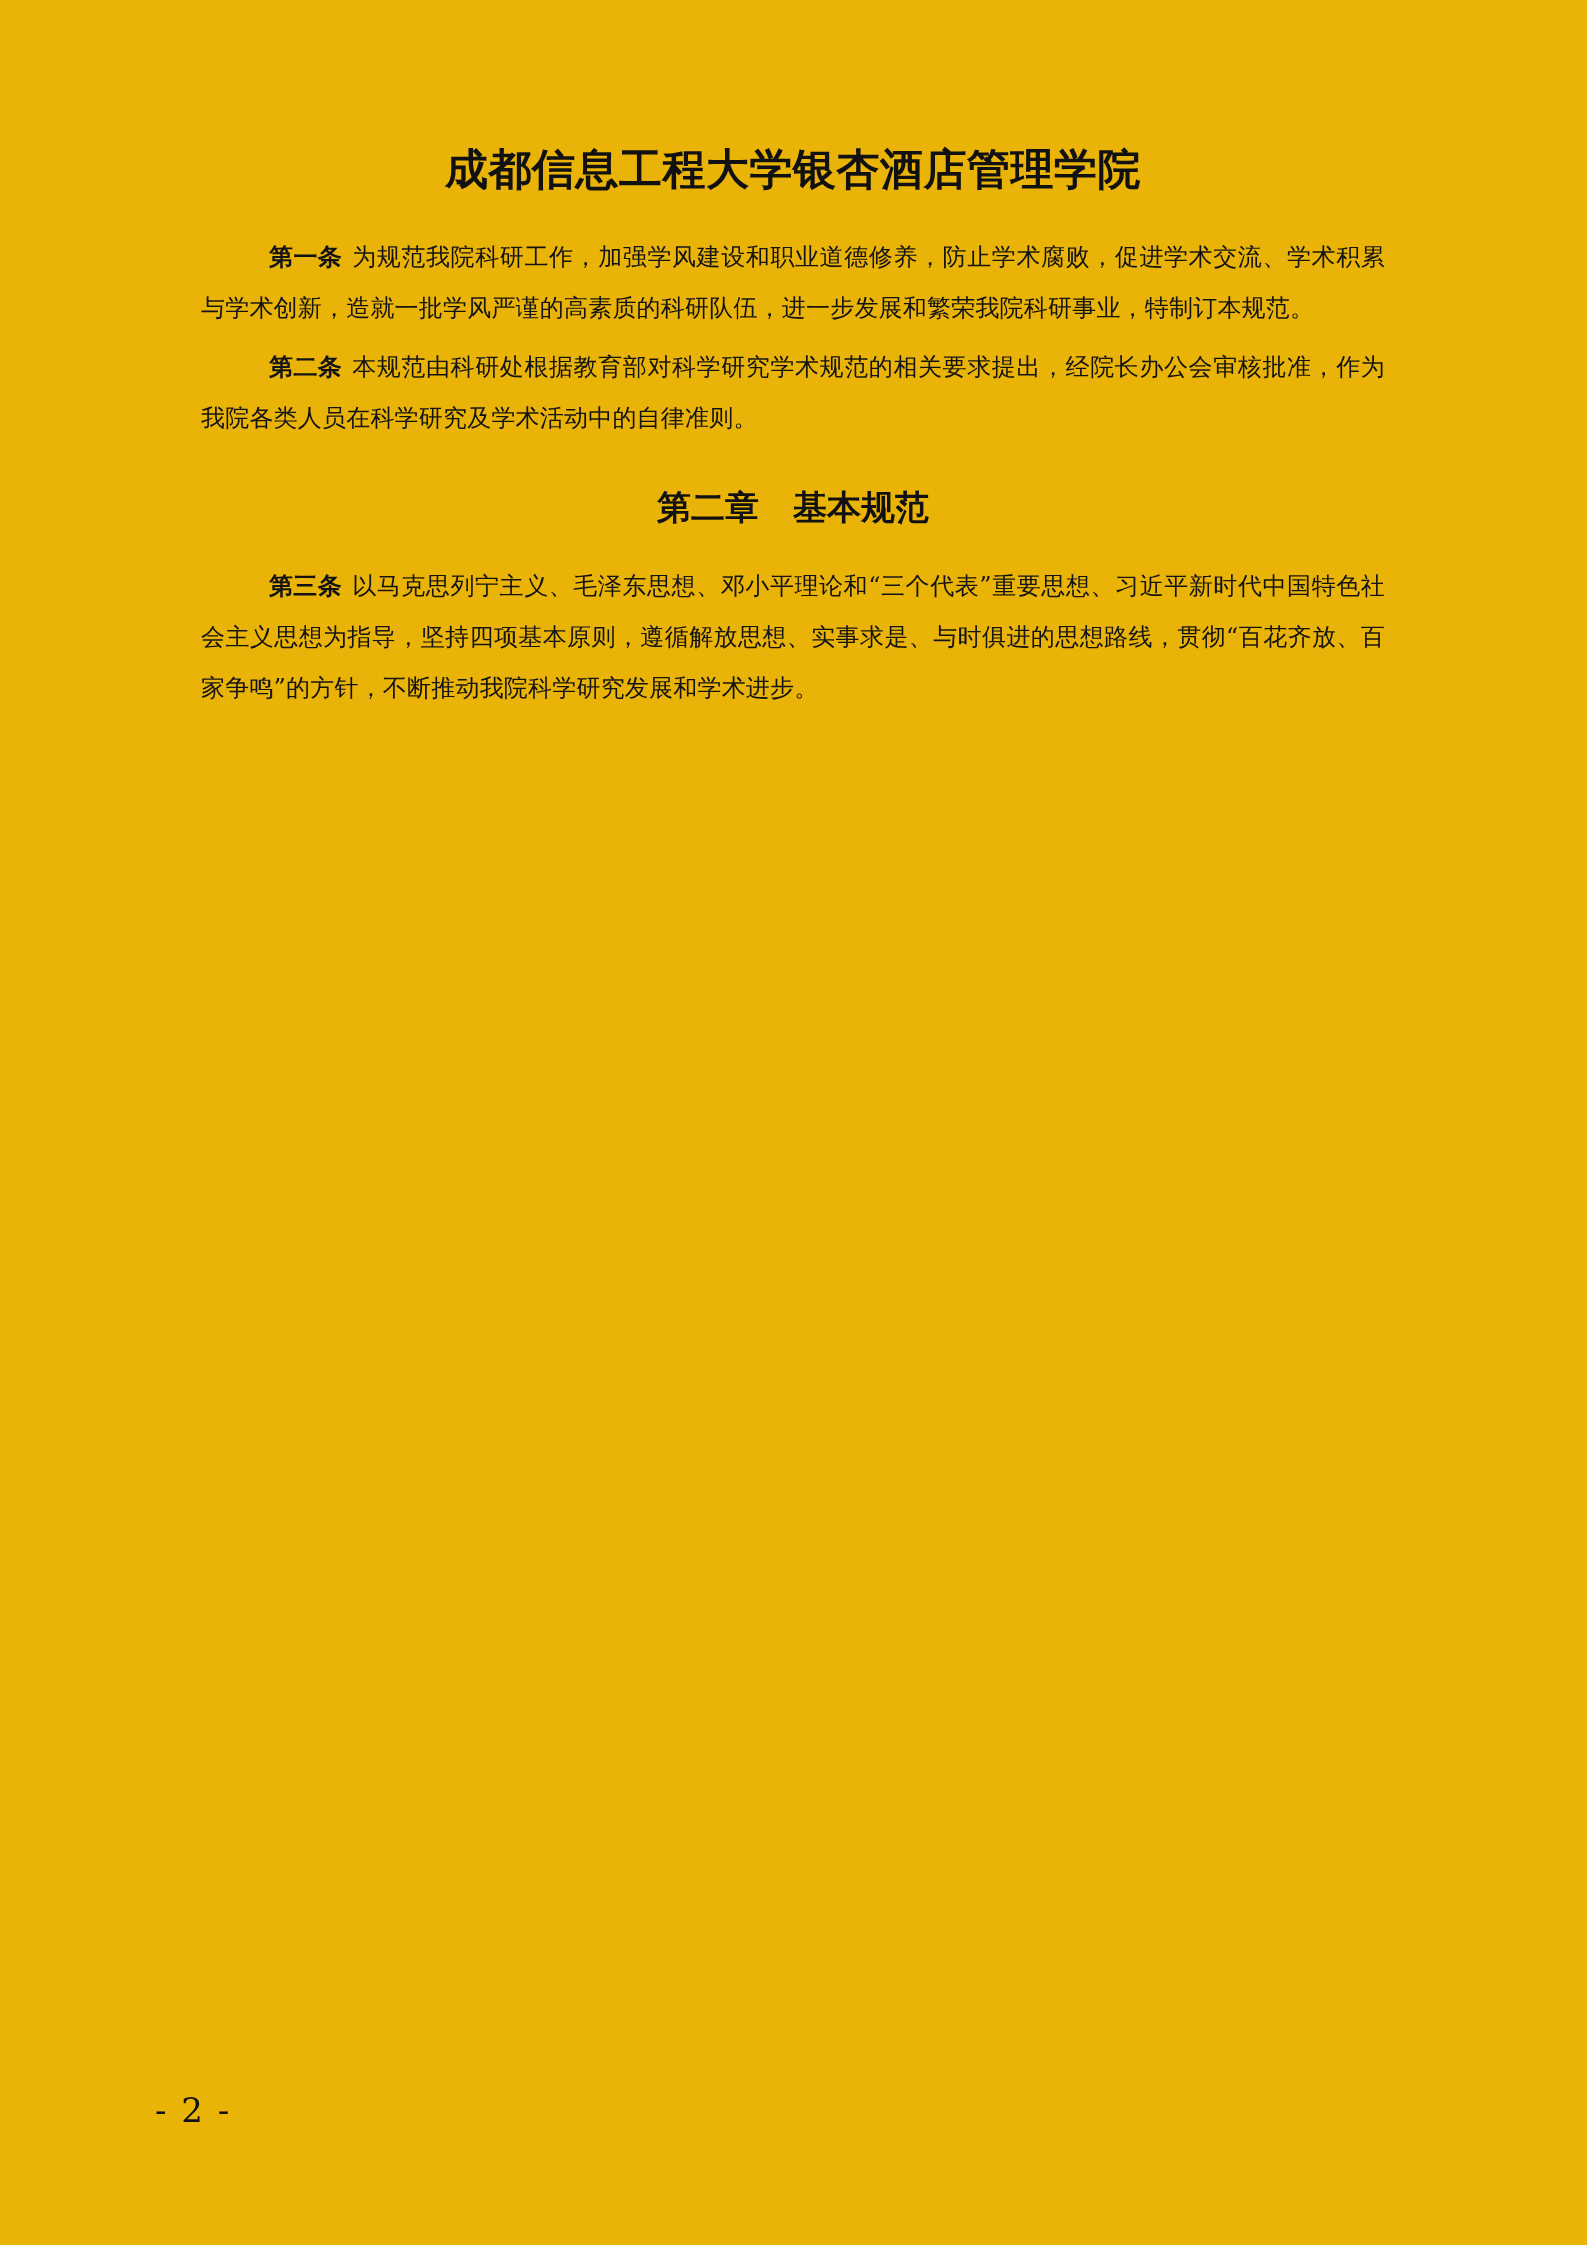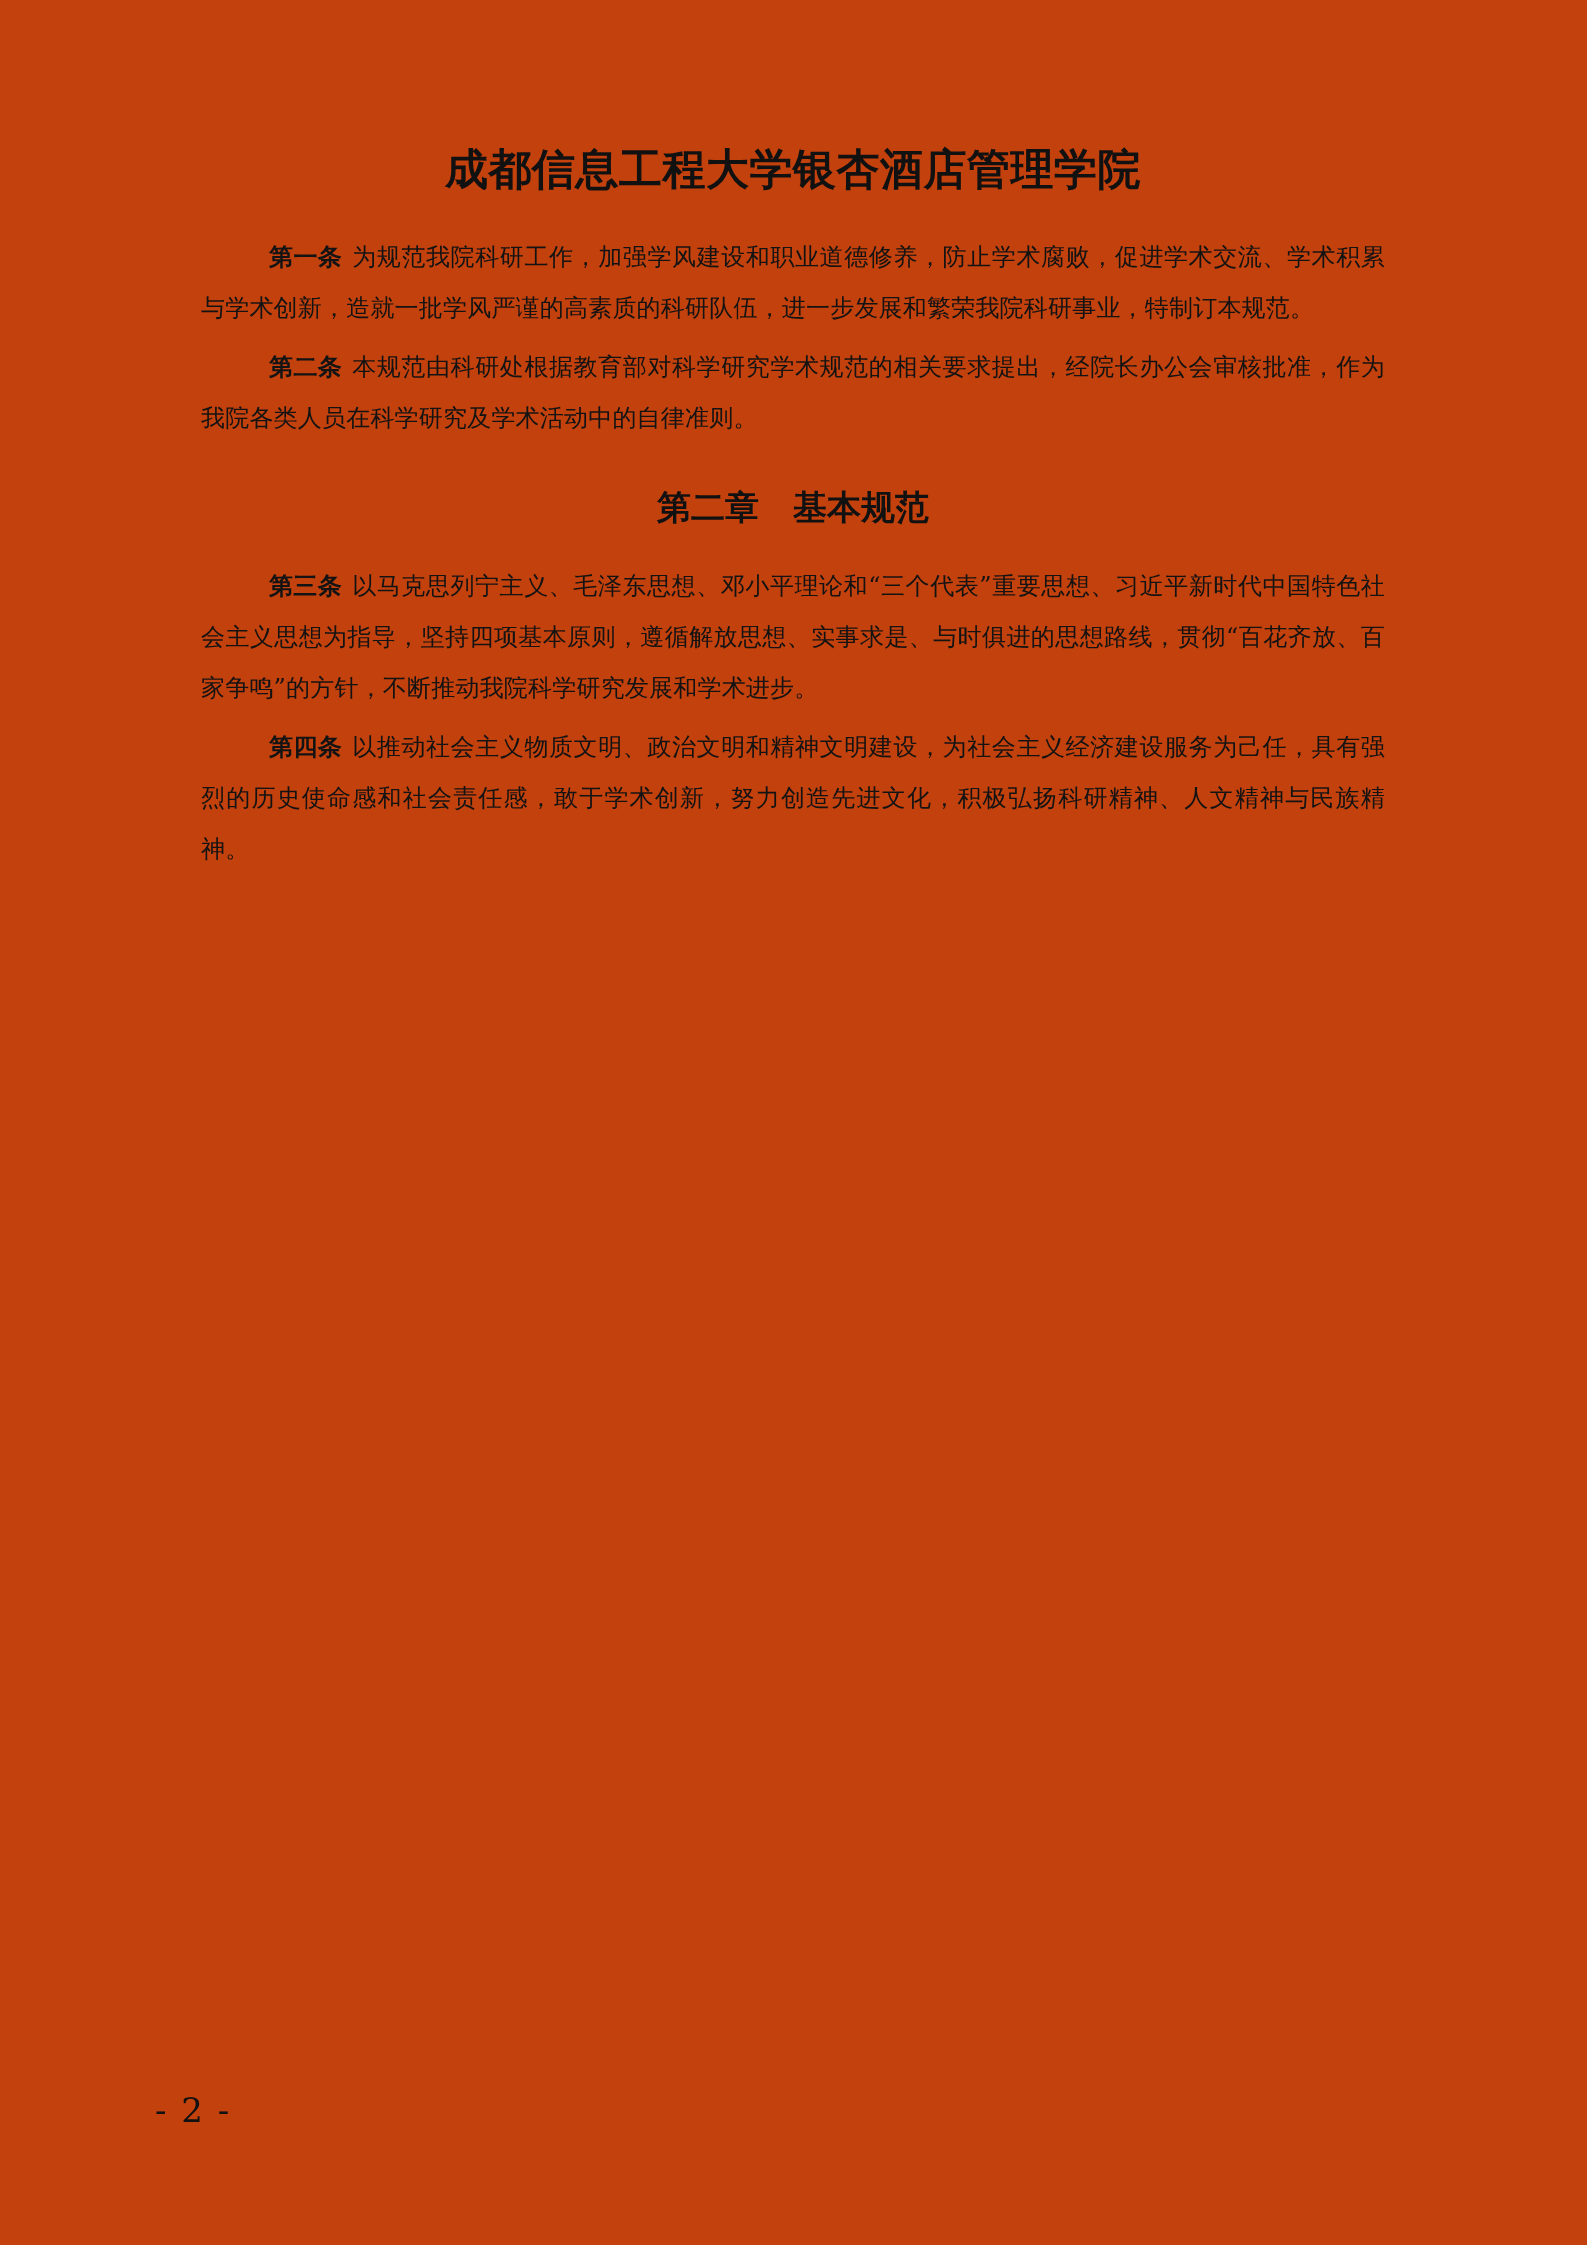--- a/index.html
+++ b/index.html
@@ -10,21 +10,21 @@
   }
   body {
     font-family: "DejaVu Serif", serif;
     color: #000000;
   }
   .page {
     position: relative;
     width: 1587px;
     height: 2245px;
     margin: 0 auto;
-    background: #c2410c;
+    background: #eab308;
     overflow: hidden;
     box-sizing: border-box;
   }
 
   
   .content {
     position: absolute;
     left: 193px;
     top: 0;
     width: 1200px;
@@ -114,21 +114,20 @@
 
 
     <p class="article para-gap-1"><span class="label">第一条</span><span>为规范我院科研工作，加强学风建设和职业道德修养，防止学术腐败，促进学术交流、学术积累与学术创新，造就一批学风严谨的高素质的科研队伍，进一步发展和繁荣我院科研事业，特制订本规范。</span></p>
 
     <p class="article para-gap-2"><span class="label">第二条</span><span>本规范由科研处根据教育部对科学研究学术规范的相关要求提出，经院长办公会审核批准，作为我院各类人员在科学研究及学术活动中的自律准则。</span></p>
 
     <div class="chapter-heading chapter-2">第二章　基本规范</div>
 
     <p class="article para-gap-1"><span class="label">第三条</span><span>以马克思列宁主义、毛泽东思想、邓小平理论和“三个代表”重要思想、习近平新时代中国特色社会主义思想为指导，坚持四项基本原则，遵循解放思想、实事求是、与时俱进的思想路线，贯彻“百花齐放、百家争鸣”的方针，不断推动我院科学研究发展和学术进步。</span></p>
 
-    <p class="article para-gap-2"><span class="label">第四条</span><span>以推动社会主义物质文明、政治文明和精神文明建设，为社会主义经济建设服务为己任，具有强烈的历史使命感和社会责任感，敢于学术创新，努力创造先进文化，积极弘扬科研精神、人文精神与民族精神。</span></p>
 
 
 
   </div>
 
   <div class="page-footer">- 2 -</div>
 
 </div>
 
 </body></html>

